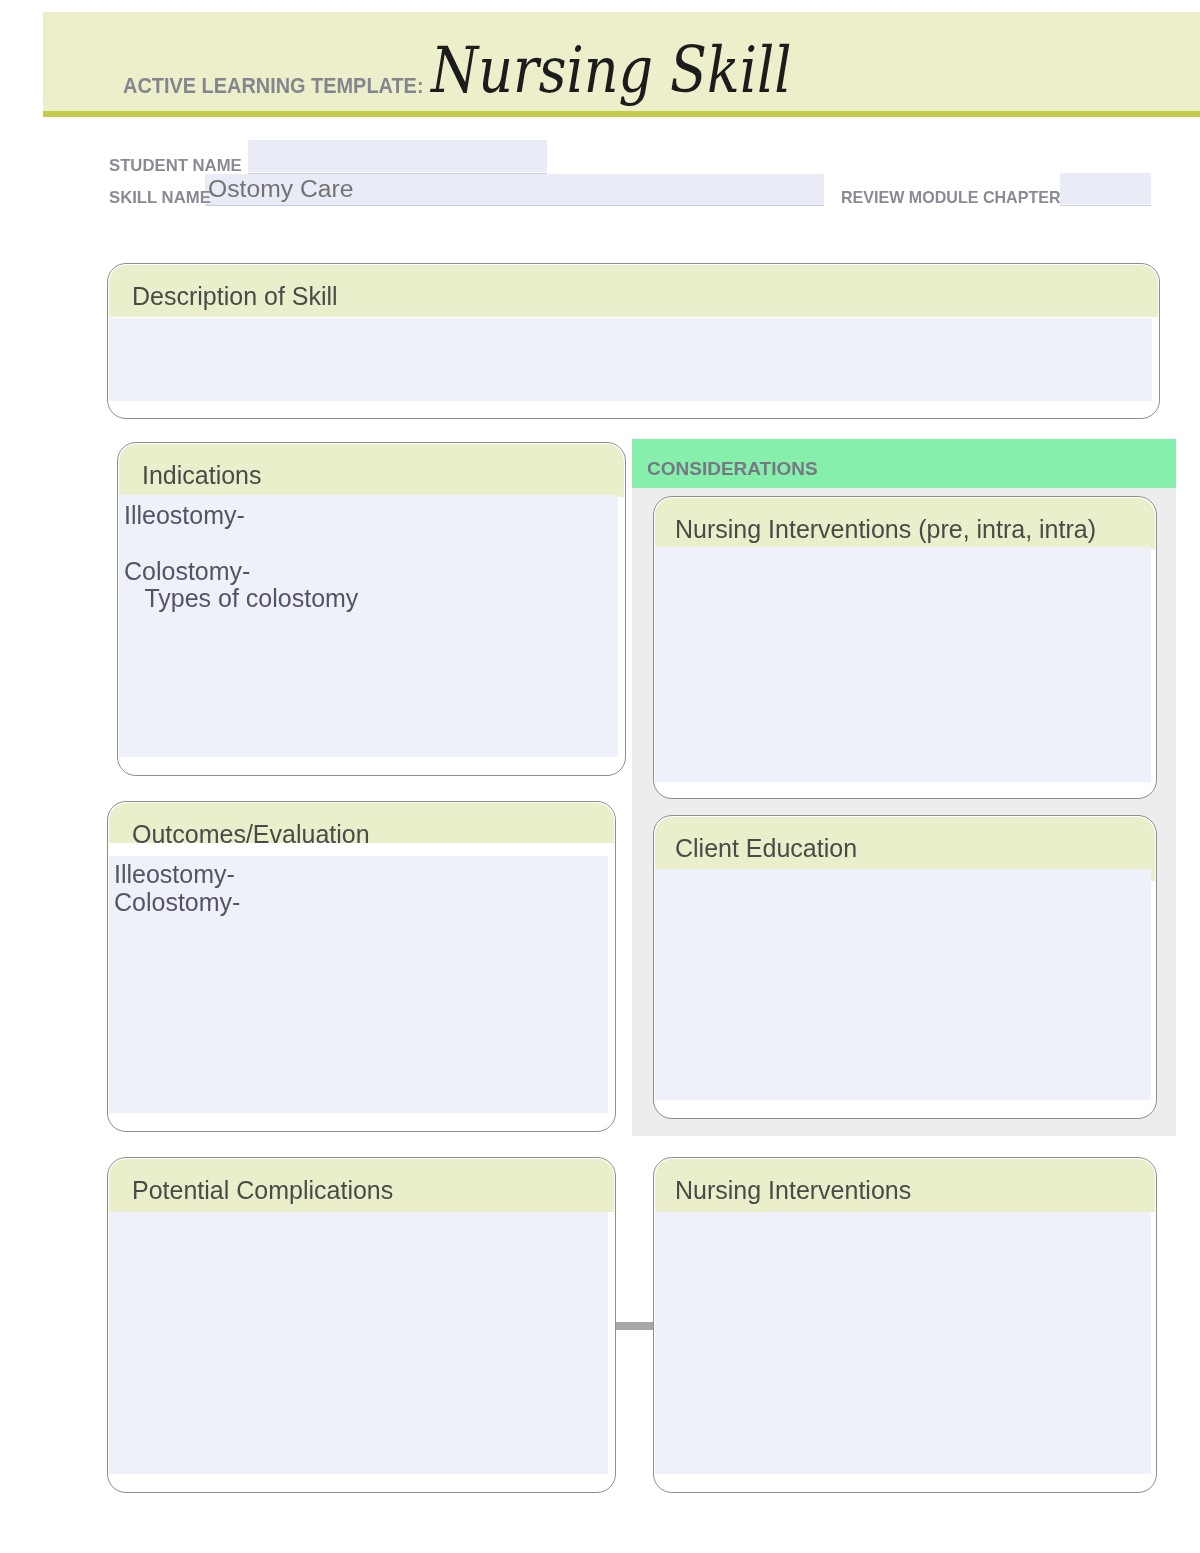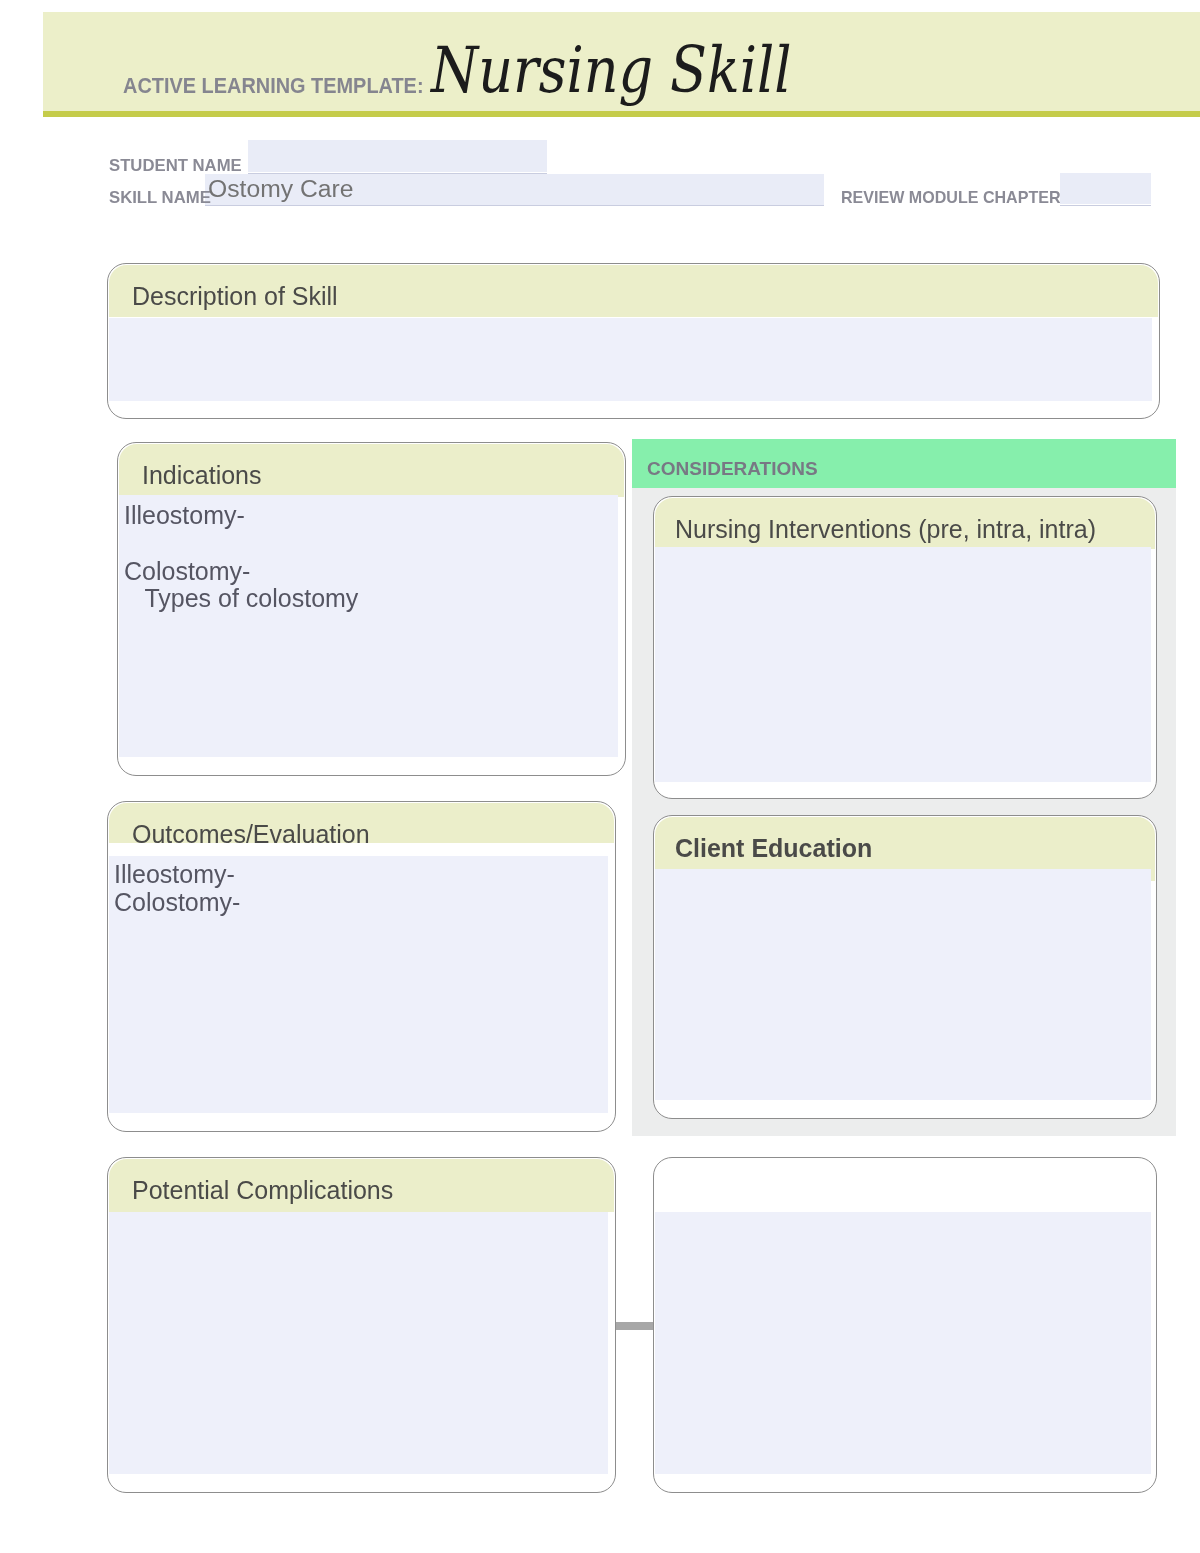--- a/index.html
+++ b/index.html
@@ -93,38 +93,41 @@
   <div class="card rt" style="left:653px;top:496px;width:504px;height:303px;">
     <div class="card-hd" style="height:51px;">
       <span style="font-size:25px;top:19px;">Nursing Interventions (pre, intra, intra)</span>
     </div>
     <div class="card-body" style="top:50px;height:235px;">
       <div class="txt" style="font-size:25px;"></div>
     </div>
   </div>
 
   <div class="card rt" style="left:653px;top:815px;width:504px;height:304px;">
-    <div class="card-hd" style="height:64px;font-weight:bold;">
+    <div class="card-hd" style="height:64px;">
       <span style="font-size:25px;top:19px;">Client Education</span>
     </div>
     <div class="card-body" style="top:53px;height:231px;">
       <div class="txt" style="font-size:25px;"></div>
     </div>
   </div>
 
   <div class="connector" style="left:615px;top:1322px;width:39px;height:8px;"></div>
 
   <div class="card" style="left:107px;top:1157px;width:509px;height:336px;">
     <div class="card-hd" style="height:53px;">
       <span style="font-size:25px;top:19px;">Potential Complications</span>
     </div>
     <div class="card-body" style="top:54px;height:262px;">
       <div class="txt" style="font-size:25px;"></div>
     </div>
   </div>
 
   <div class="card rt" style="left:653px;top:1157px;width:504px;height:336px;">
+    <div class="card-hd" style="height:53px;">
+      <span style="font-size:25px;top:19px;">Nursing Interventions</span>
+    </div>
     <div class="card-body" style="top:54px;height:262px;">
       <div class="txt" style="font-size:25px;"></div>
     </div>
   </div>
 
 </div>
 
 </body></html>

